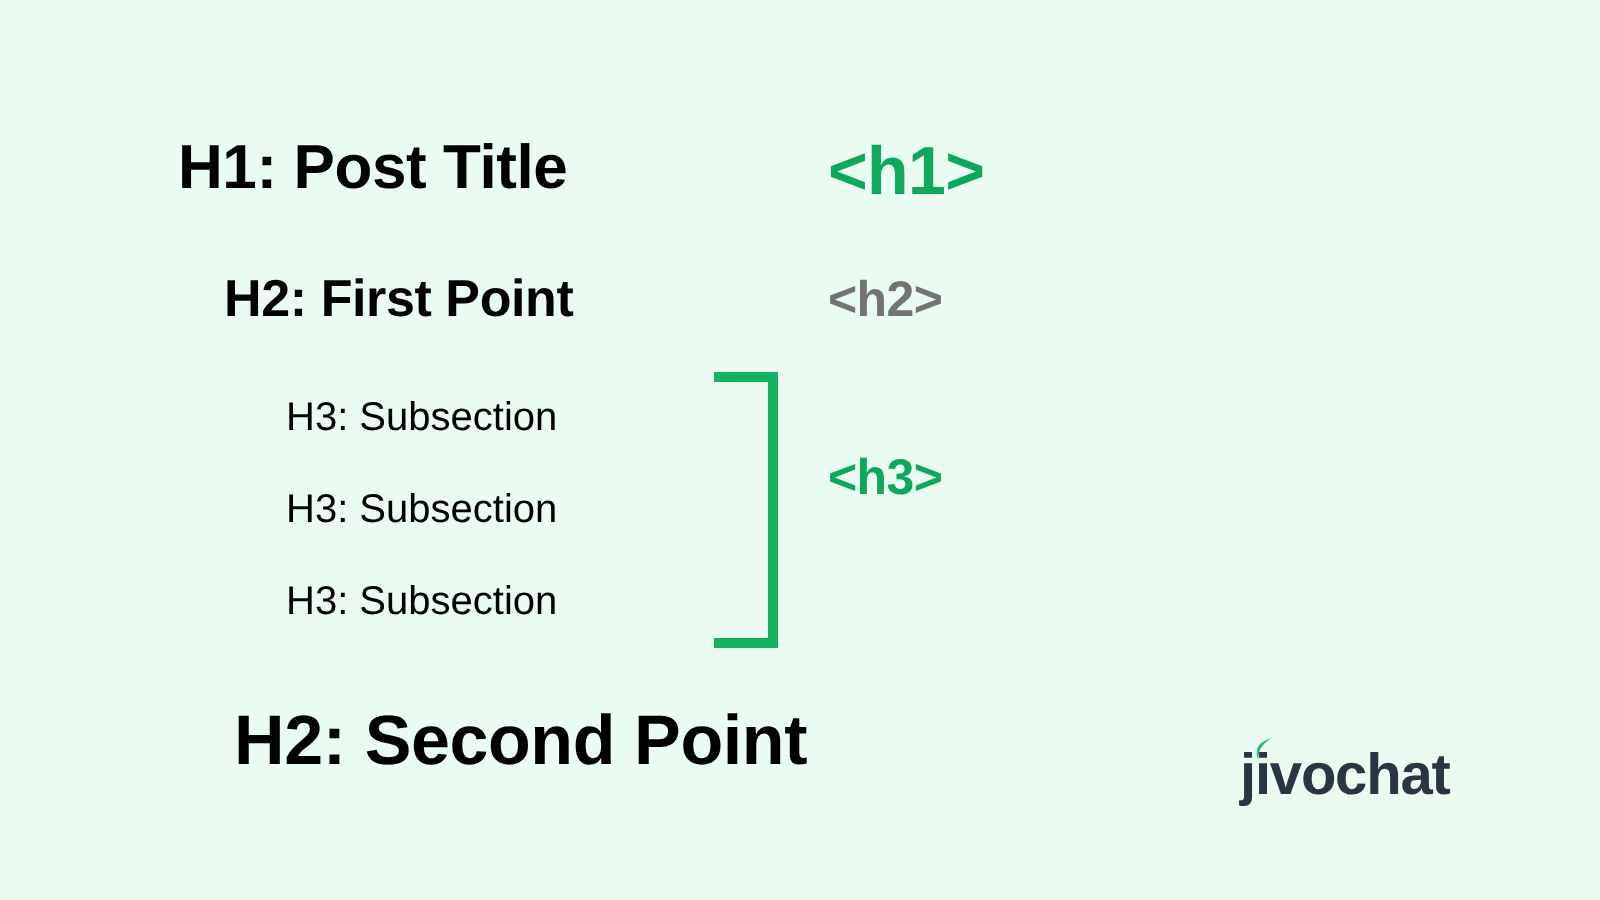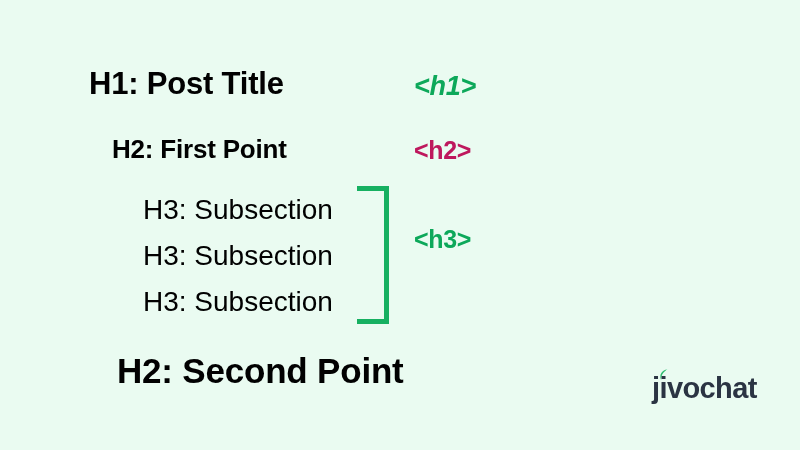--- a/index.html
+++ b/index.html
@@ -50,44 +50,43 @@
   .h2b-label {
     left: 117px;
     top: 355px;
     font-size: 35px;
     font-weight: bold;
     line-height: 31px;
   }
 
   .h3-label {
     left: 143px;
-    font-size: 28px;
+    font-size: 20px;
     font-weight: normal;
     line-height: 29px;
     letter-spacing: 0;
   }
   .h3-label.n0 { top: 195px; }
   .h3-label.n1 { top: 241px; }
   .h3-label.n2 { top: 287px; }
 
   
   .tag {
     position: absolute;
     color: #0da85a;
     font-family: "Liberation Sans", sans-serif;
     font-weight: bold;
     white-space: nowrap;
     letter-spacing: -0.3px;
   }
   .tag-h1 {
     left: 414px;
     top: 70px;
-    font-size: 27px;
+    font-size: 34px;
     line-height: 32px;
-    font-style: italic;
   }
   .tag-h2 {
     left: 414px;
     top: 135px;
     font-size: 25px;
     line-height: 30px;
   }
   .tag-h3 {
     left: 414px;
     top: 224px;
@@ -106,21 +105,21 @@
     border-right: 5px solid #16b061;
     border-bottom: 5px solid #16b061;
     border-left: 0;
     box-sizing: border-box;
     background: transparent;
   }
 
   
   .logo {
     position: absolute;
-    left: 652px;
+    left: 620px;
     top: 368px;
     width: 100px;
     height: 38px;
   }
   .logo-word {
     position: absolute;
     left: 0;
     top: 4px;
     font-family: "Liberation Sans", sans-serif;
     font-size: 29px;
@@ -140,21 +139,21 @@
 </style>
 </head>
 <body>
 
 <div id="canvas" style="background: rgb(234, 251, 241);">
 
   <div class="row heading-label h1-label" style="color: rgb(1, 1, 1);">H1: Post Title</div>
   <div class="tag tag-h1" style="color: rgb(13, 168, 90);">&lt;h1&gt;</div>
 
   <div class="row heading-label h2-label" style="color: rgb(1, 1, 1); text-align: center;">H2: First Point</div>
-  <div class="tag tag-h2" style="color: #be185d;">&lt;h2&gt;</div>
+  <div class="tag tag-h2" style="color: #737373;">&lt;h2&gt;</div>
 
   <div class="row heading-label h3-label n0" style="color: rgb(1, 1, 1);">H3: Subsection</div>
   <div class="row heading-label h3-label n1" style="color: rgb(1, 1, 1);">H3: Subsection</div>
   <div class="row heading-label h3-label n2" style="color: rgb(1, 1, 1);">H3: Subsection</div>
 
   <div class="bracket" style="border-top-color: rgb(22, 176, 97); border-right-color: rgb(22, 176, 97); border-bottom-color: rgb(22, 176, 97);"></div>
 
   <div class="tag tag-h3" style="color: rgb(13, 168, 90);">&lt;h3&gt;</div>
 
   <div class="row heading-label h2b-label" style="color: rgb(1, 1, 1);">H2: Second Point</div>

